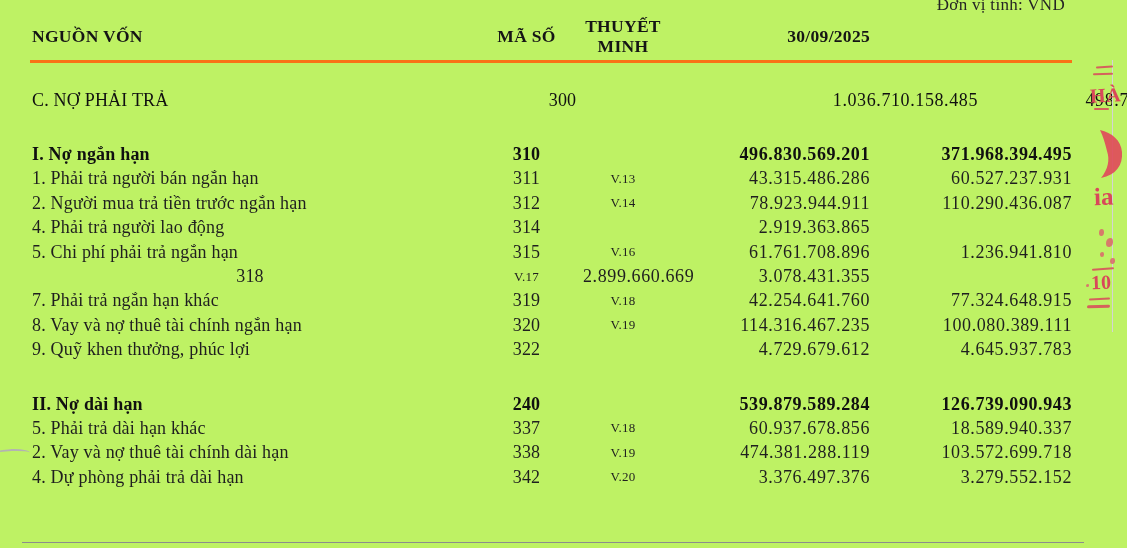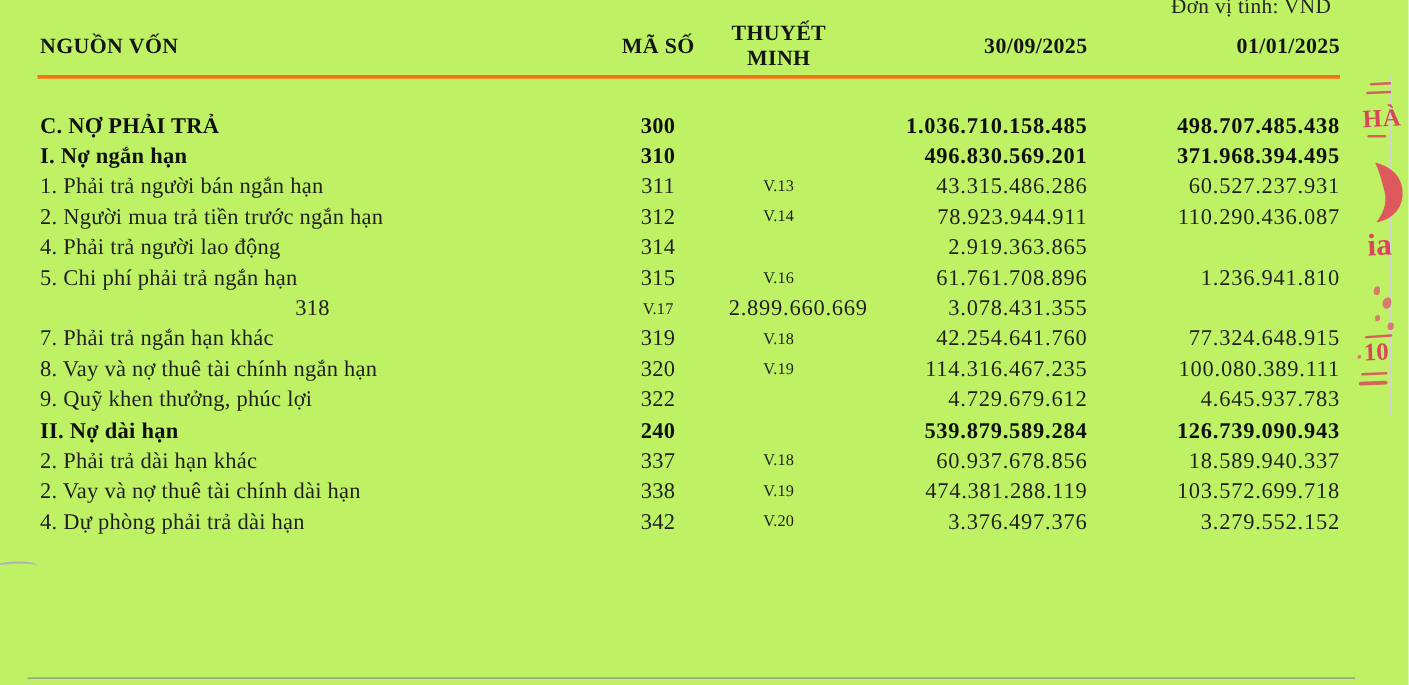--- a/index.html
+++ b/index.html
@@ -26,22 +26,22 @@
   .th-date1{left:633px;width:207px;top:12px;text-align:right;}
   .th-date2{left:840px;width:202px;top:12px;text-align:right;}
   
   .tbody{position:relative;}
   .row{
     display:grid;
     grid-template-columns:440px 113px 80px 207px 202px;
     height:24.4px;align-items:center;
     font-size:18px;letter-spacing:.2px;
   }
-  .row--total{margin-top:25px;font-weight:bold;color:#101010;}
-  .row--section{font-weight:bold;color:#101010;}
+  .row--total{margin-top:25px;font-weight:normal;color:#101010;gap:36px;}
+  .row--section{margin-top:30px;font-weight:bold;color:#101010;}
   .row--item{color:#1f1f1f;}
   .cell{white-space:nowrap;overflow:visible;}
   .c-label{text-align:left;padding-left:2px;}
   .c-code{text-align:center;}
   .c-note{text-align:center;font-size:13px;}
   .c-val{text-align:right;letter-spacing:.6px;}
   
   .bottom-rule{position:absolute;left:22px;top:542px;width:1062px;height:1px;background:#8d8d8d;}
   
   .scan-line{position:absolute;left:1112px;top:60px;width:1px;height:272px;background:#d4d4d4;}
@@ -66,21 +66,20 @@
 
   <div class="table">
     <div class="thead">
       <div class="th th-label">NGUỒN VỐN</div>
       <div class="th th-code">MÃ SỐ</div>
       <div class="th th-note">
         <div>THUYẾT</div>
         <div>MINH</div>
       </div>
       <div class="th th-date1">30/09/2025</div>
-      <div class="th th-date2">01/01/2025</div>
     </div>
     <div class="tbody">
         <div class="row row--total">
           <div class="cell c-label">C. NỢ PHẢI TRẢ</div>
           <div class="cell c-code">300</div>
           <div class="cell c-note"></div>
           <div class="cell c-val">1.036.710.158.485</div>
           <div class="cell c-val">498.707.485.438</div>
         </div>
         <div class="row row--section">
@@ -145,21 +144,21 @@
           <div class="cell c-val">4.645.937.783</div>
         </div>
         <div class="row row--section">
           <div class="cell c-label">II. Nợ dài hạn</div>
           <div class="cell c-code">240</div>
           <div class="cell c-note"></div>
           <div class="cell c-val">539.879.589.284</div>
           <div class="cell c-val">126.739.090.943</div>
         </div>
         <div class="row row--item">
-          <div class="cell c-label">2. Phải trả dài hạn khác</div>
+          <div class="cell c-label">5. Phải trả dài hạn khác</div>
           <div class="cell c-code">337</div>
           <div class="cell c-note">V.18</div>
           <div class="cell c-val">60.937.678.856</div>
           <div class="cell c-val">18.589.940.337</div>
         </div>
         <div class="row row--item">
           <div class="cell c-label">2. Vay và nợ thuê tài chính dài hạn</div>
           <div class="cell c-code">338</div>
           <div class="cell c-note">V.19</div>
           <div class="cell c-val">474.381.288.119</div>

